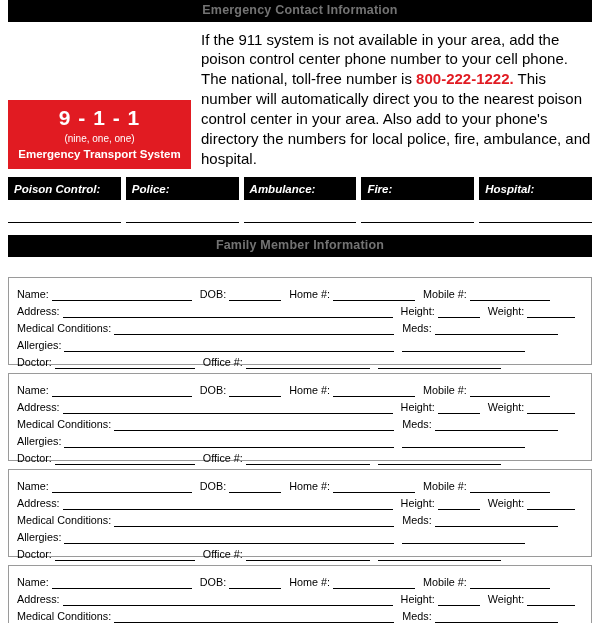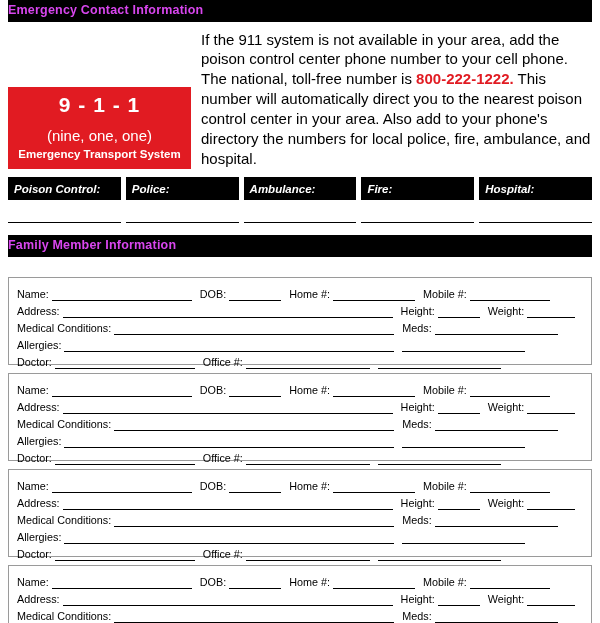--- a/index.html
+++ b/index.html
@@ -18,22 +18,22 @@
     position: relative;
     width: 600px;
     height: 623px;
     box-sizing: border-box;
     padding: 0 8px;
   }
 
   
   .section-bar {
     background: #000000;
-    color: #d946ef;
-    text-align: left;
+    color: #737373;
+    text-align: center;
     font-weight: bold;
     font-size: 12.5px;
     line-height: 1;
     padding: 4px 0 5px 0;
     letter-spacing: 0.2px;
   }
 
   
   .emergency-row {
     display: flex;
@@ -51,23 +51,23 @@
     text-align: center;
     flex: 0 0 auto;
   }
   .nine-one-one .big {
     font-size: 21px;
     font-weight: bold;
     letter-spacing: 1px;
     line-height: 1.15;
   }
   .nine-one-one .sub {
-    font-size: 15px;
+    font-size: 10px;
     line-height: 1.25;
-    margin-top: 9px;
+    margin-top: 3px;
   }
   .nine-one-one .sys {
     font-size: 11.5px;
     font-weight: bold;
     margin-top: 3px;
     line-height: 1.2;
   }
   .emergency-text {
     font-size: 15px;
     line-height: 1.33;

